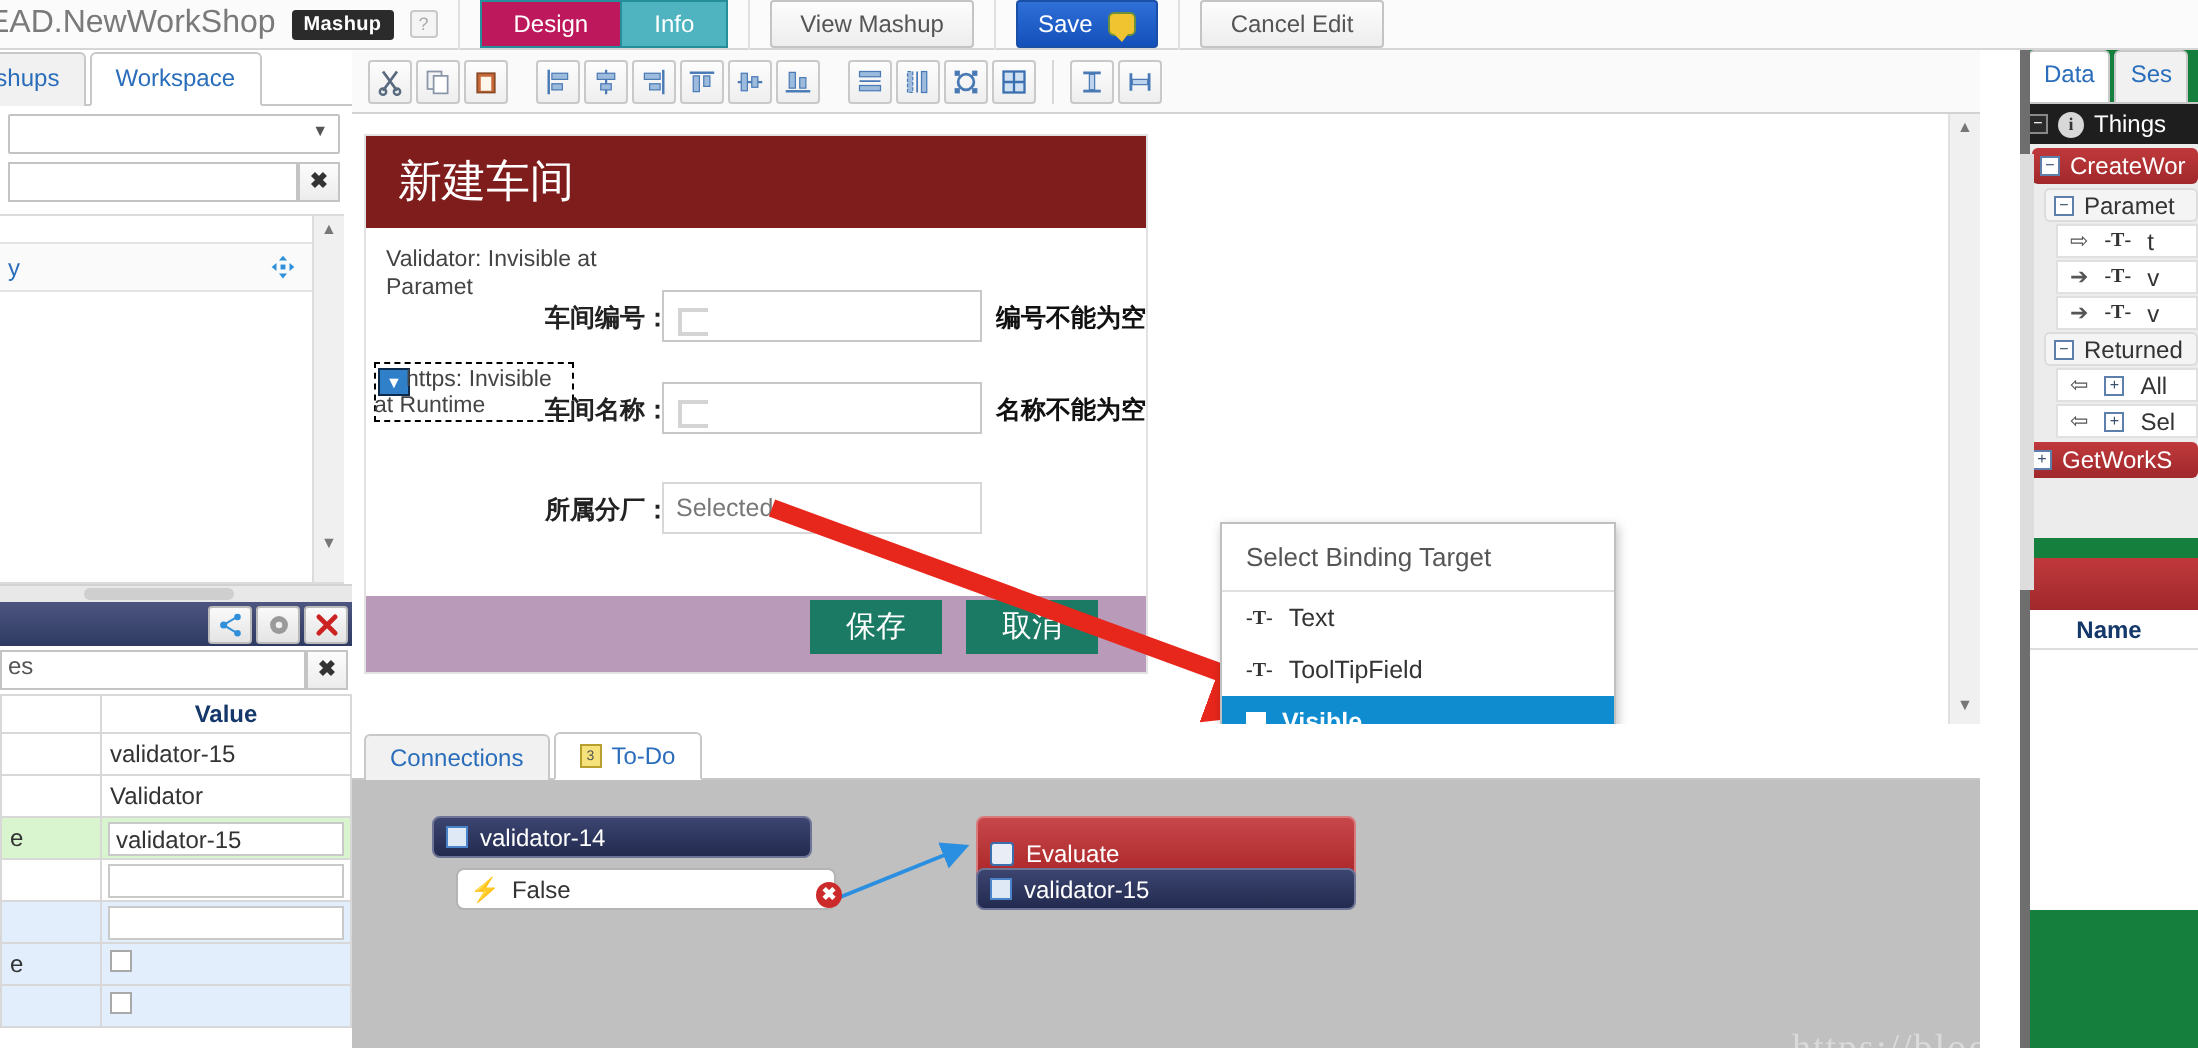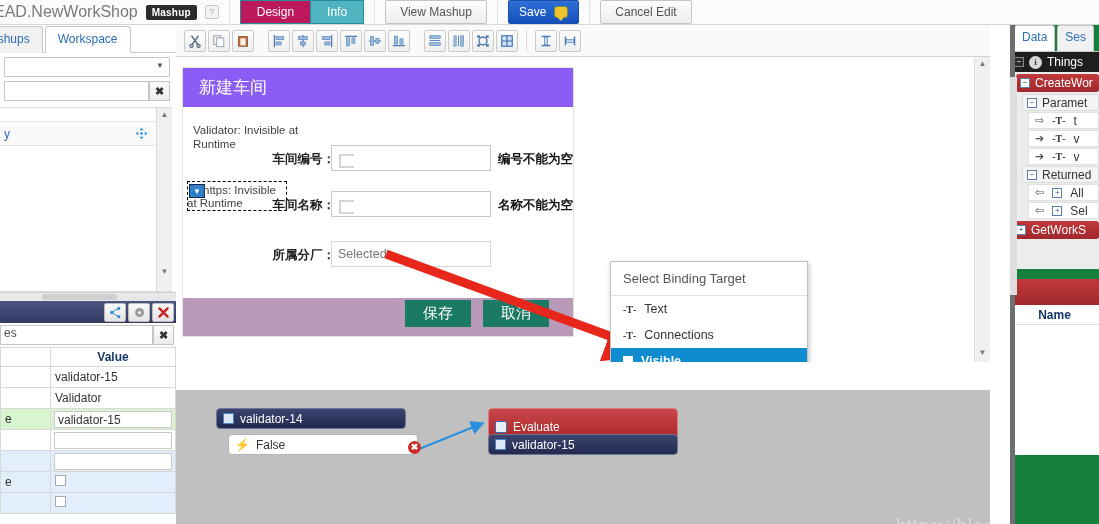--- a/index.html
+++ b/index.html
@@ -150,21 +150,21 @@
 
   #canvaswrap { position:relative; height:305px; background:#fff; }
   #canvas { position:absolute; left:0; top:0; right:16px; bottom:0; overflow:hidden; background:#fff; }
   .cv-scroll {
     position:absolute; right:0; top:0; width:16px; height:305px;
     background:#f0f0f0; border-left:1px solid #e0e0e0;
   }
 
   .widget-box { position:absolute; border:1px solid #e2e2e2; background:#fff; }
   .wg-header {
-    background:#8b5cf6; color:#fff; font-size:17px; padding:8px 16px;
+    background:#7f1d1d; color:#fff; font-size:22px; padding:8px 16px;
     font-family:"Liberation Sans", sans-serif;
   }
   .wg-footer { background:#b99ab9; height:38px; position:relative; }
   .form-lbl {
     font-size:12.5px; color:#222; font-weight:bold; text-align:right;
   }
   .form-inp {
     border:1px solid #c8c8c8; background:#fff; height:26px; position:relative;
   }
   .form-inp:before{
@@ -530,21 +530,21 @@
       </div>
     <div class="tb-gap"></div>
   </div>
 
   <div id="canvaswrap">
     <div id="canvas">
 
       <div class="widget-box" style="left:6px; top:10px; width:392px; height:270px;">
         <div class="wg-header">新建车间</div>
 
-        <div class="val-note" style="position:absolute; left:10px; top:55px; width:110px;">Validator: Invisible at Runtime</div>
+        <div class="val-note" style="position:absolute; left:10px; top:55px; width:110px;">Validator: Invisible at Paramet</div>
 
         <div class="form-lbl" style="position:absolute; left:56px; top:83px; width:96px;">车间编号：</div>
         <div class="form-inp" style="position:absolute; left:148px; top:77px; width:160px;"></div>
         <div class="err-txt" style="position:absolute; left:315px; top:83px;">编号不能为空</div>
 
         <div class="sel-dash" style="left:4px; top:113px; width:100px; height:30px;"></div>
         <div class="dd-handle" style="left:6px; top:116px;">▼</div>
         <div class="val-note" style="position:absolute; left:20px; top:115px; width:100px; font-weight:normal;">https: Invisible</div>
         <div class="val-note" style="position:absolute; left:4px; top:128px; width:100px;">at Runtime</div>
 
@@ -571,36 +571,43 @@
       </svg>
 
       <div id="popup">
         <div class="pop-title">Select Binding Target</div>
         <div class="pop-item">
           <span class="ico-T">‑T‑</span>
           <span>Text</span>
         </div>
         <div class="pop-item">
           <span class="ico-T">‑T‑</span>
-          <span>Connections</span>
+          <span>ToolTipField</span>
         </div>
         <div class="pop-item sel">
           <span class="ico-vis"></span>
           <span>Visible</span>
         </div>
       </div>
     </div>
 
     <div class="cv-scroll">
       <div class="sc-arrow">▲</div>
       <div style="height:275px;"></div>
       <div class="sc-arrow">▼</div>
     </div>
   </div>
 
+  <div id="bottomtabs">
+    <div class="btab">Connections</div>
+    <div class="btab sel">
+      <span class="note-ico">3</span>
+      <span>To-Do</span>
+    </div>
+  </div>
 
   <div id="diagram">
     <svg width="814" height="159" style="position:absolute;left:0;top:0;">
       <defs>
         <marker id="bh" markerWidth="7" markerHeight="7" refX="5" refY="3.5" orient="auto">
           <path d="M0,0 L7,3.5 L0,7 Z" fill="#2a8fe0"></path>
         </marker>
       </defs>
       <line x1="243" y1="59" x2="305" y2="34" stroke="#2a8fe0" stroke-width="2" marker-end="url(#bh)"></line>
     </svg>

